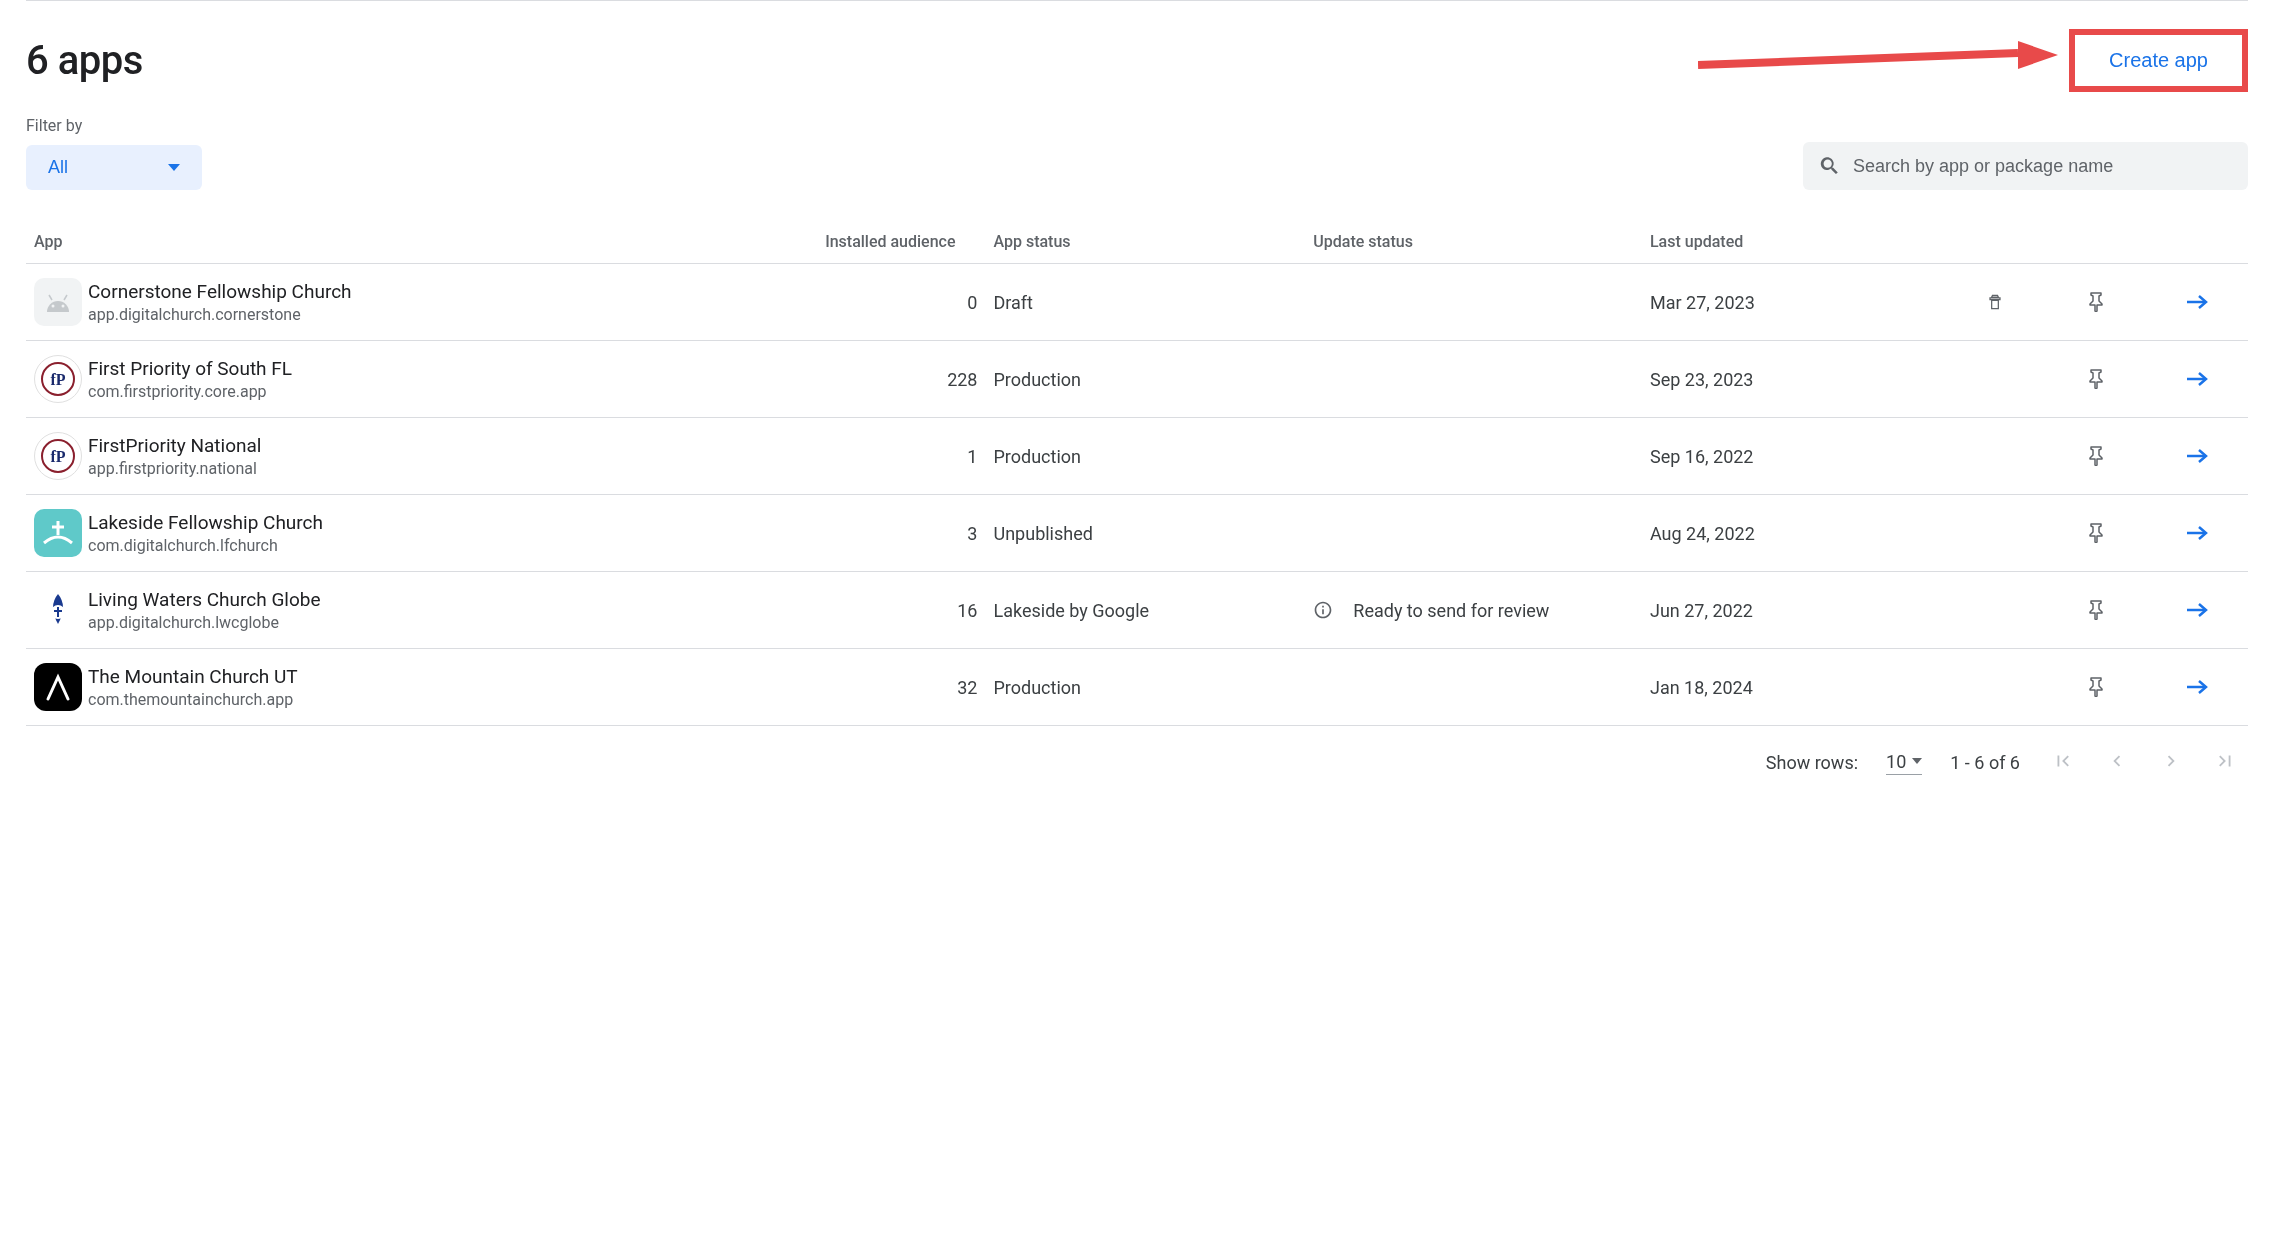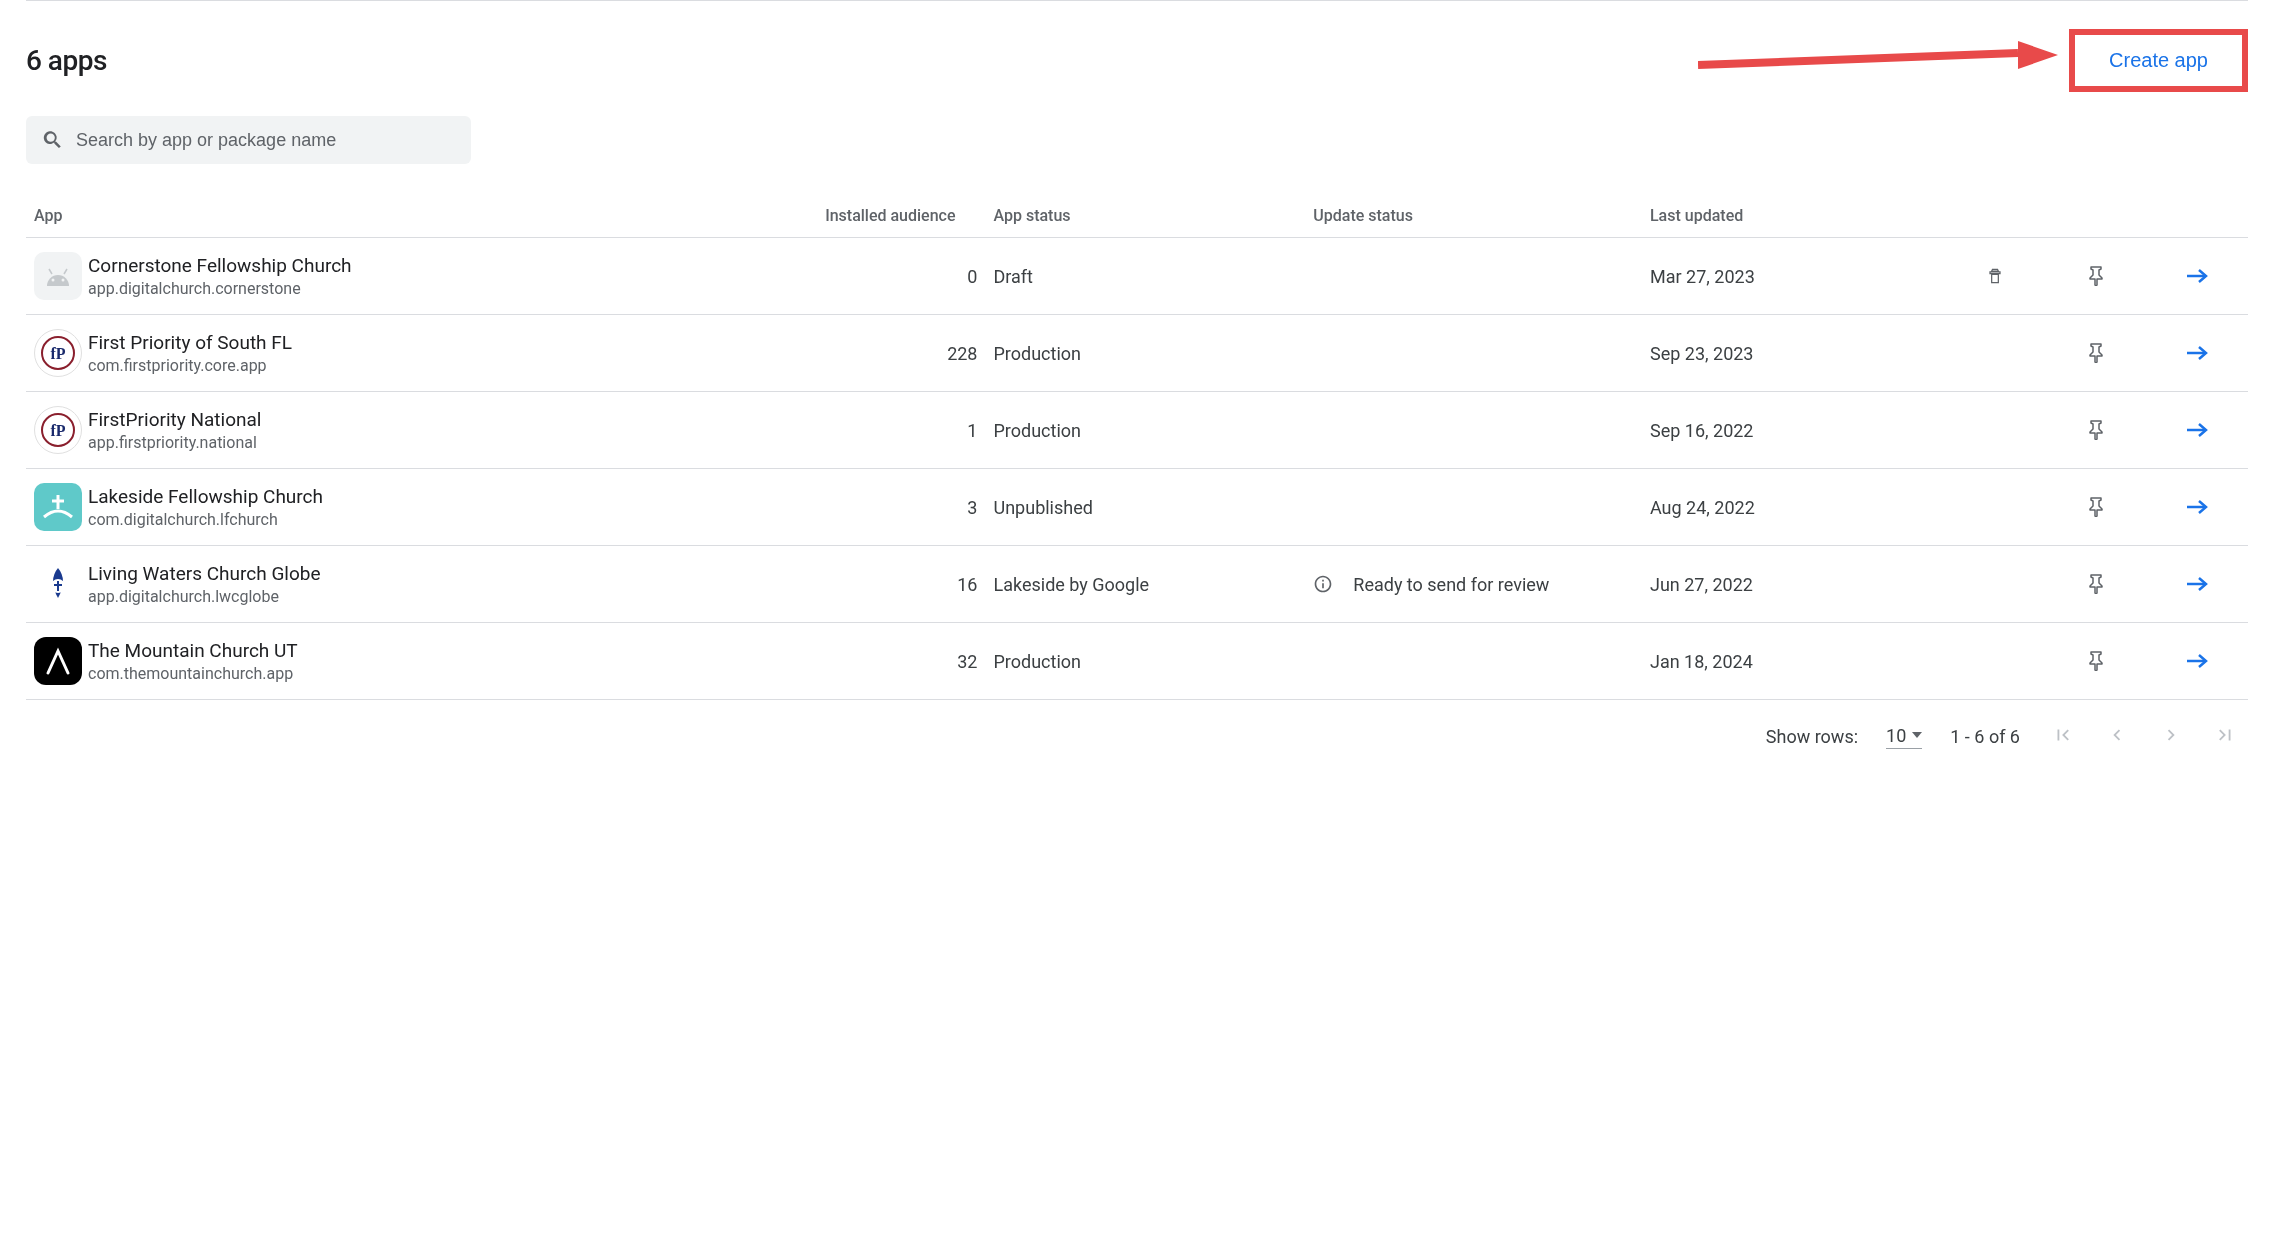--- a/index.html
+++ b/index.html
@@ -14,21 +14,21 @@
     margin-bottom: 28px;
   }
   .header-row {
     display: flex;
     justify-content: space-between;
     align-items: center;
     margin-bottom: 24px;
     position: relative;
   }
   .page-title {
-    font-size: 28px;
+    font-size: 40px;
     font-weight: 500;
     letter-spacing: -0.5px;
   }
   .create-app-btn {
     border: 6px solid #e84a4a;
     background: #fff;
     color: #1a73e8;
     font-size: 20px;
     font-weight: 500;
     padding: 14px 34px;
@@ -186,20 +186,29 @@
 
   <svg class="arrow-annotation" viewBox="0 0 360 40">
     <line x1="0" y1="24" x2="320" y2="12" stroke="#e84a4a" stroke-width="8"></line>
     <polygon points="320,0 360,14 320,28" fill="#e84a4a"></polygon>
   </svg>
 
   <button class="create-app-btn">Create app</button>
 </div>
 
 <div class="filter-search-row">
+  <div class="filter-block">
+    <span class="filter-label">Filter by</span>
+    <button class="filter-dropdown">
+      <span>All</span>
+      <svg width="12" height="8" viewBox="0 0 12 8">
+          <path d="M0 0 L6 7 L12 0 Z"></path>
+        </svg>
+    </button>
+  </div>
   <div class="search-box">
     <svg width="22" height="22" viewBox="0 0 24 24">
         <path d="M15.5 14h-.79l-.28-.27a6.471 6.471 0 001.57-5.34C15.09 4.85 12.03 2.2 8.47 2.55 4.41 2.95 1.5 6.5 2.05 10.56c.4 2.96 2.82 5.38 5.78 5.78 2.04.28 3.94-.43 5.34-1.57l.27.28v.79l5 4.99L20.49 19l-4.99-5zm-6 0C7.01 14 5 11.99 5 9.5S7.01 5 9.5 5 14 7.01 14 9.5 11.99 14 9.5 14z"></path>
       </svg>
     <input class="search-input" placeholder="Search by app or package name" style="">
   </div>
 </div>
 
 <table class="apps">
   <thead>

